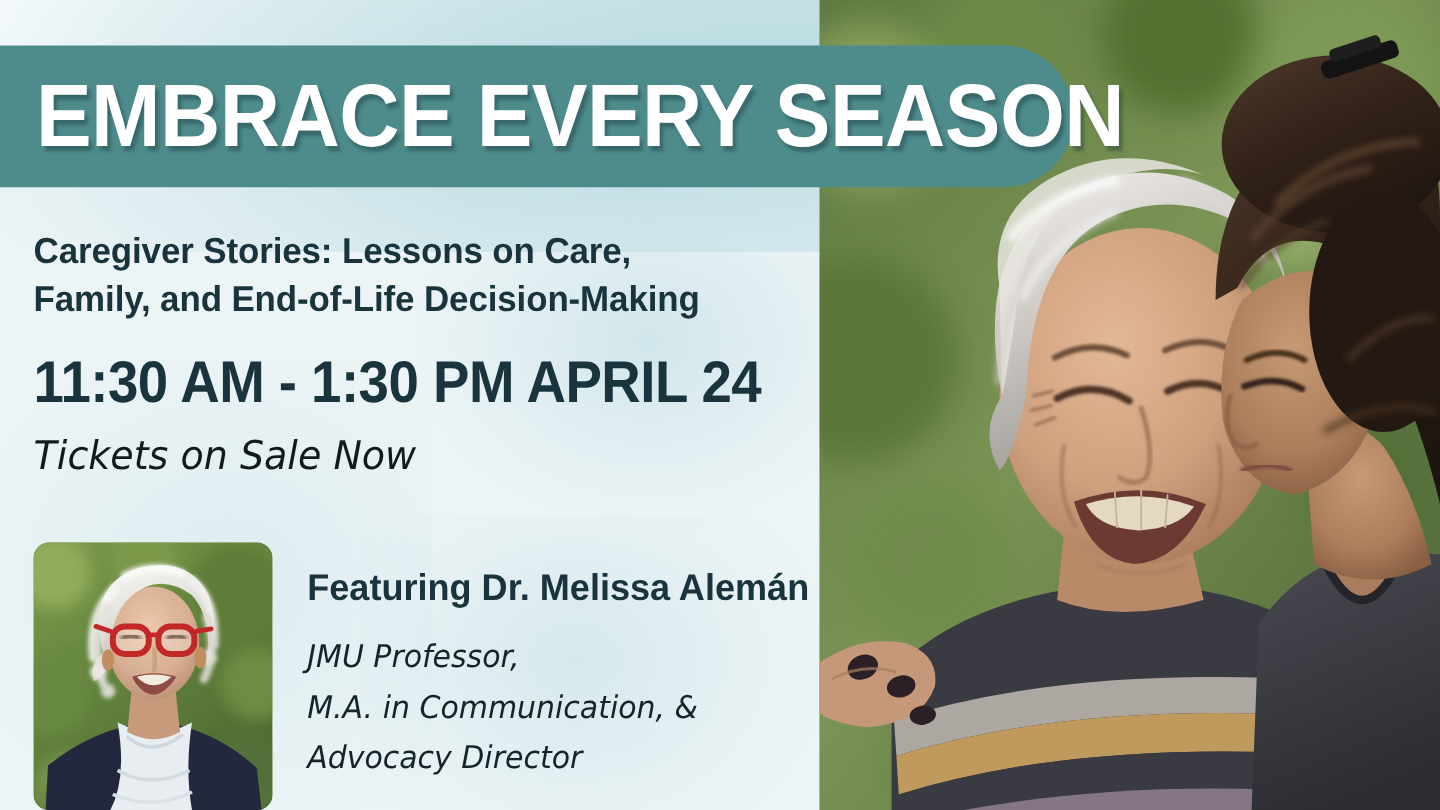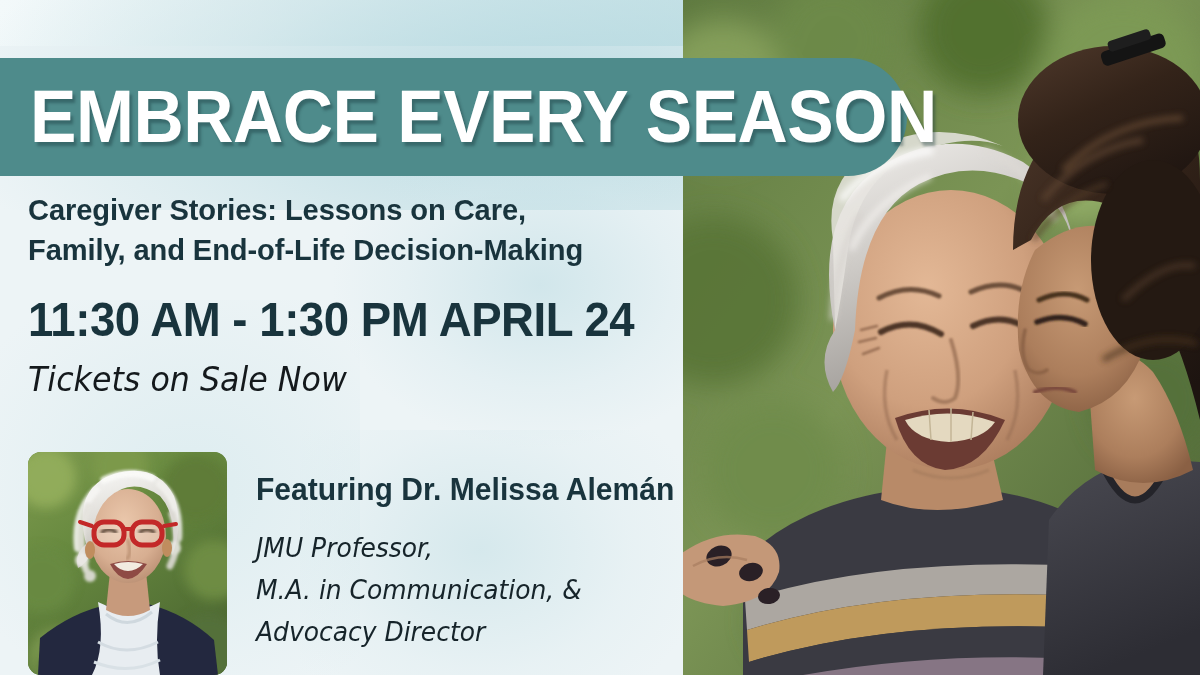--- a/index.html
+++ b/index.html
@@ -44,25 +44,24 @@
 
   
   .photo{
     position:absolute;left:683px;top:0;width:517px;height:675px;
     overflow:hidden;background:#4c5a3a;
   }
   .photo svg{display:block;width:517px;height:675px;}
 
   
   .banner{
-    position:absolute;left:0;top:58px;width:895px;height:118px;
+    position:absolute;left:0;top:38px;width:895px;height:118px;
     background:#4e8b8b;
     border-top-right-radius:59px;border-bottom-right-radius:59px;
     z-index:5;
-    padding-left:12px;
   }
   .banner-title{
     position:absolute;left:30px;top:50%;transform:translateY(-50%);
     color:#ffffff;
     font-family:"Liberation Sans Narrow","Liberation Sans", sans-serif;
     font-weight:bold;
     font-size:74px;
     letter-spacing:-0.5px;
     line-height:1;
     white-space:nowrap;

